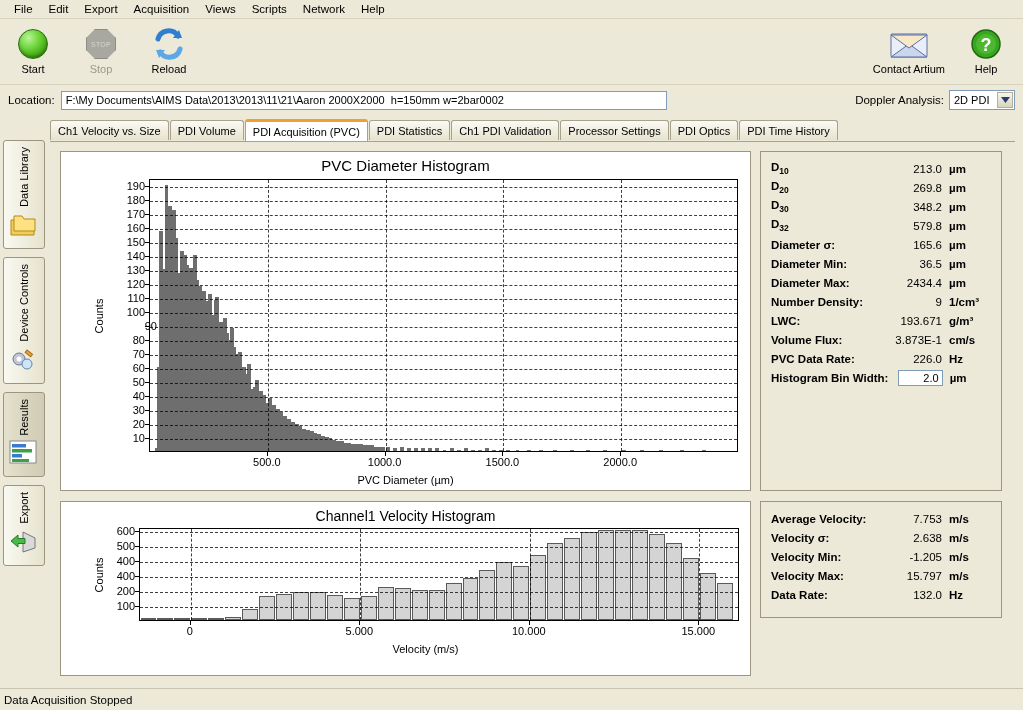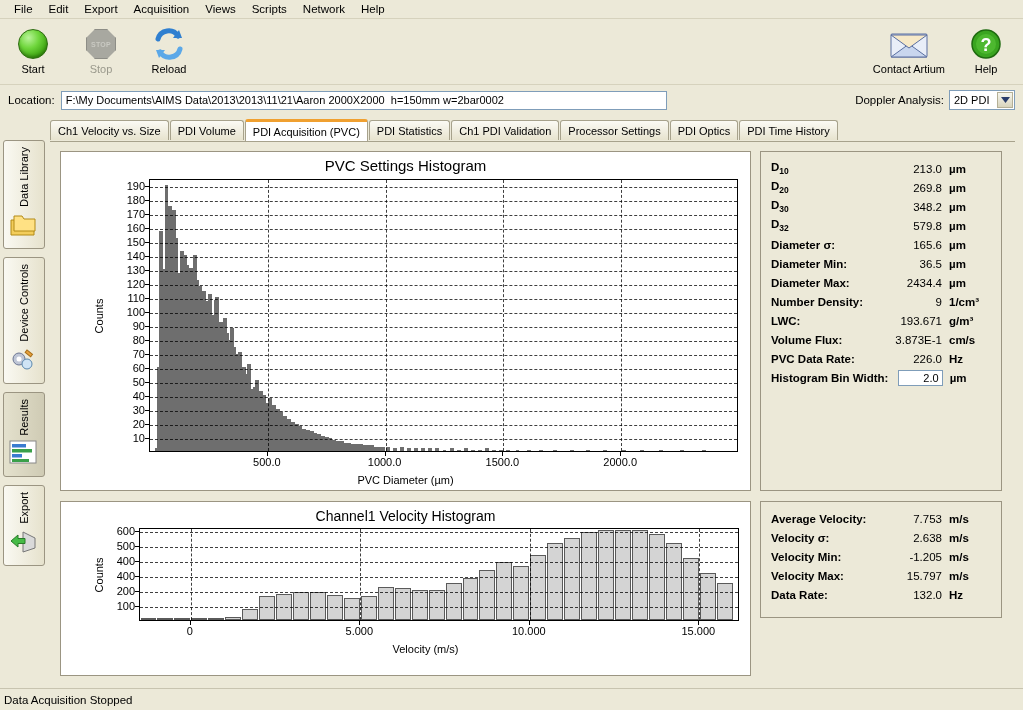--- a/index.html
+++ b/index.html
@@ -360,21 +360,21 @@
         <span>PDI Optics</span>
       </div>
       <div class="tab">
         <span>PDI Time History</span>
       </div>
     </div>
 
   <div id="content">
 
     <div class="panel" id="chart-top">
-      <div class="chart-title">PVC Settings Histogram</div>
+      <div class="chart-title">PVC Diameter Histogram</div>
       <div class="plot-wrap" id="plotwrap-top" style="position: absolute; left: 0px; top: 0px; width: 100%; height: 100%;">
         <div class="ylabel" id="ylabel-top" style="left: 32px; top: 163.5px; transform: rotate(180deg) translateY(50%); transform-origin: center center;">Counts</div>
         <div class="plot" id="plot-top" style="left: 88px; top: 27px; width: 589px; height: 273px;">
           <div class="bars" id="bars-top">
               <div class="bar" style="left: 5.09175px; width: 3.9525px; height: 2.8px; background: rgb(110, 110, 110);"></div>
               <div class="bar" style="left: 6.97655px; width: 3.9525px; height: 84px; background: rgb(110, 110, 110);"></div>
               <div class="bar" style="left: 8.86135px; width: 3.9525px; height: 219.8px; background: rgb(110, 110, 110);"></div>
               <div class="bar" style="left: 10.7462px; width: 3.9525px; height: 154px; background: rgb(110, 110, 110);"></div>
               <div class="bar" style="left: 12.6309px; width: 3.9525px; height: 182px; background: rgb(110, 110, 110);"></div>
               <div class="bar" style="left: 14.5158px; width: 3.9525px; height: 266px; background: rgb(110, 110, 110);"></div>
@@ -558,21 +558,21 @@
           <div class="ytick" style="top: 244px; right: auto; left: 84px; transform: translate(-100%, -50%); position: absolute;">40</div>
           <div style="position: absolute; left: 84px; top: 244px; width: 4px; border-top: 1px solid rgb(0, 0, 0);"></div>
           <div class="ytick" style="top: 230px; right: auto; left: 84px; transform: translate(-100%, -50%); position: absolute;">50</div>
           <div style="position: absolute; left: 84px; top: 230px; width: 4px; border-top: 1px solid rgb(0, 0, 0);"></div>
           <div class="ytick" style="top: 216px; right: auto; left: 84px; transform: translate(-100%, -50%); position: absolute;">60</div>
           <div style="position: absolute; left: 84px; top: 216px; width: 4px; border-top: 1px solid rgb(0, 0, 0);"></div>
           <div class="ytick" style="top: 202px; right: auto; left: 84px; transform: translate(-100%, -50%); position: absolute;">70</div>
           <div style="position: absolute; left: 84px; top: 202px; width: 4px; border-top: 1px solid rgb(0, 0, 0);"></div>
           <div class="ytick" style="top: 188px; right: auto; left: 84px; transform: translate(-100%, -50%); position: absolute;">80</div>
           <div style="position: absolute; left: 84px; top: 188px; width: 4px; border-top: 1px solid rgb(0, 0, 0);"></div>
-          <div class="ytick" style="top: 174px; right: auto; left: 84px; transform: translate(-100%, -50%); position: absolute;">90</div>
+          <div class="ytick" style="top: 174px; right: auto; left: 96px; transform: translate(-100%, -50%); position: absolute;">90</div>
           <div style="position: absolute; left: 84px; top: 174px; width: 4px; border-top: 1px solid rgb(0, 0, 0);"></div>
           <div class="ytick" style="top: 160px; right: auto; left: 84px; transform: translate(-100%, -50%); position: absolute;">100</div>
           <div style="position: absolute; left: 84px; top: 160px; width: 4px; border-top: 1px solid rgb(0, 0, 0);"></div>
           <div class="ytick" style="top: 146px; right: auto; left: 84px; transform: translate(-100%, -50%); position: absolute;">110</div>
           <div style="position: absolute; left: 84px; top: 146px; width: 4px; border-top: 1px solid rgb(0, 0, 0);"></div>
           <div class="ytick" style="top: 132px; right: auto; left: 84px; transform: translate(-100%, -50%); position: absolute;">120</div>
           <div style="position: absolute; left: 84px; top: 132px; width: 4px; border-top: 1px solid rgb(0, 0, 0);"></div>
           <div class="ytick" style="top: 118px; right: auto; left: 84px; transform: translate(-100%, -50%); position: absolute;">130</div>
           <div style="position: absolute; left: 84px; top: 118px; width: 4px; border-top: 1px solid rgb(0, 0, 0);"></div>
           <div class="ytick" style="top: 104px; right: auto; left: 84px; transform: translate(-100%, -50%); position: absolute;">140</div>

